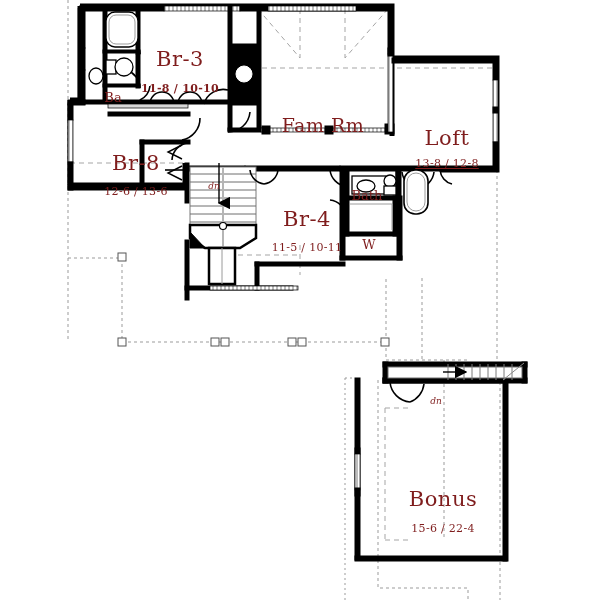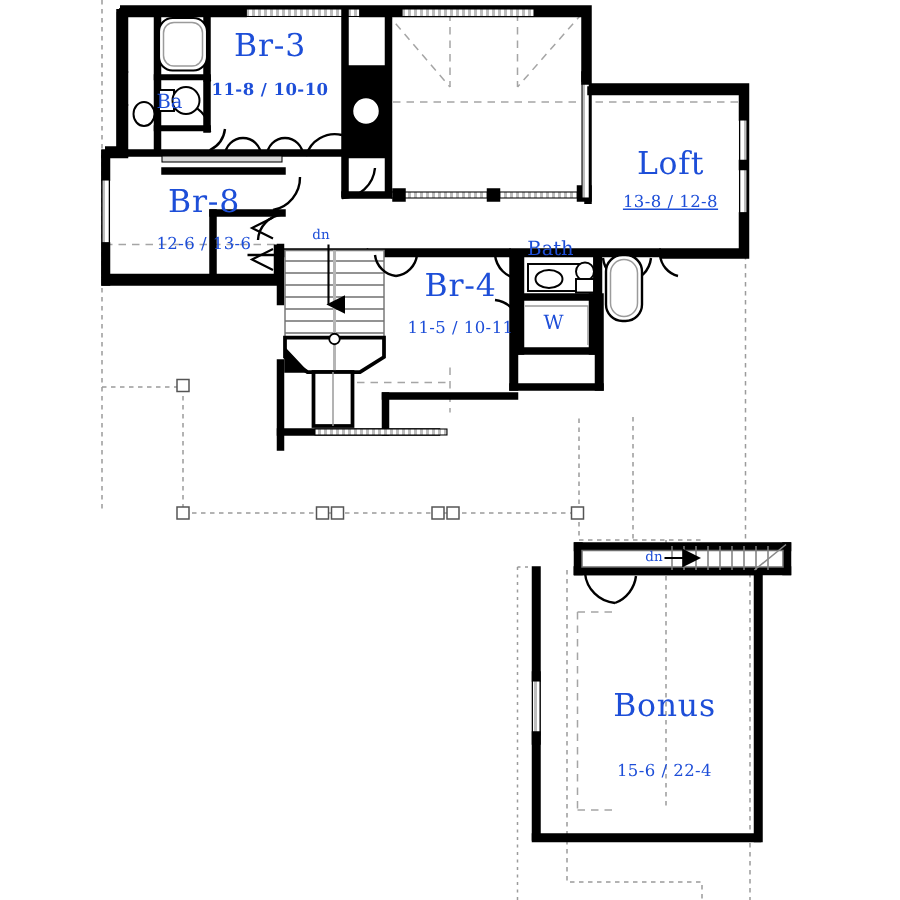--- a/index.html
+++ b/index.html
@@ -1,24 +1,24 @@
 <!DOCTYPE html>
 <html><head>
 <meta charset="utf-8">
 <style>
   html,body{margin:0;padding:0;background:#ffffff;}
   body{font-family:"DejaVu Sans", sans-serif;}
   #plan{position:relative;width:600px;height:600px;background:#ffffff;overflow:hidden;}
   #plan svg{position:absolute;left:0;top:0;}
-  .lbl{position:absolute;white-space:nowrap;color:#1d4ed8;font-family:"DejaVu Serif", serif;line-height:1;}
+  .lbl{position:absolute;white-space:nowrap;color:#7f1d1d;font-family:"DejaVu Serif", serif;line-height:1;margin-top:29px;}
   .rname{font-size:21px;letter-spacing:0.5px;}
   .rname.small{font-size:19px;}
   .rdim{font-size:11px;letter-spacing:0.3px;}
   .tiny{font-size:13px;}
-  .micro{font-size:9px;}
+  .micro{font-size:9px;font-style:italic;}
   .ctr{transform:translateX(-50%);}
 </style>
 </head>
 <body>
 
 <div id="plan">
 
   <svg width="600" height="600" viewBox="0 0 600 600">
     <defs>
       <pattern id="winHatch" width="4" height="4" patternUnits="userSpaceOnUse">
@@ -315,22 +315,23 @@
   <div class="lbl rname ctr" style="left:136px;top:124px;">Br-8</div>
   <div class="lbl rdim ctr" style="left:136px;top:157px;">12-6 / 13-6</div>
 
   <div class="lbl rname ctr" style="left:307px;top:180px;">Br-4</div>
   <div class="lbl rdim ctr" style="left:307px;top:213px;">11-5 / 10-11</div>
 
   <div class="lbl rname ctr" style="left:447px;top:99px;">Loft</div>
   <div class="lbl rdim ctr" style="left:447px;top:129px;text-decoration:underline;">13-8 / 12-8</div>
 
   <div class="lbl rname ctr" style="left:443px;top:460px;">Bonus</div>
-  <div class="lbl rdim ctr" style="left:443px;top:508px;">15-6 / 22-4</div>
-
+  <div class="lbl rdim ctr" style="left:443px;top:494px;">15-6 / 22-4</div>
+
+  <div class="lbl rname small ctr" style="left:323px;top:87px;">Fam Rm</div>
 
   <div class="lbl tiny ctr" style="left:113px;top:62px;">Ba</div>
   <div class="lbl tiny ctr" style="left:367px;top:160px;text-align:right;">Bath</div>
   <div class="lbl tiny ctr" style="left:369px;top:209px;">W</div>
 
   <div class="lbl micro ctr" style="left:214px;top:153px;">dn</div>
   <div class="lbl micro ctr" style="left:436px;top:368px;">dn</div>
 
 </div>
 

